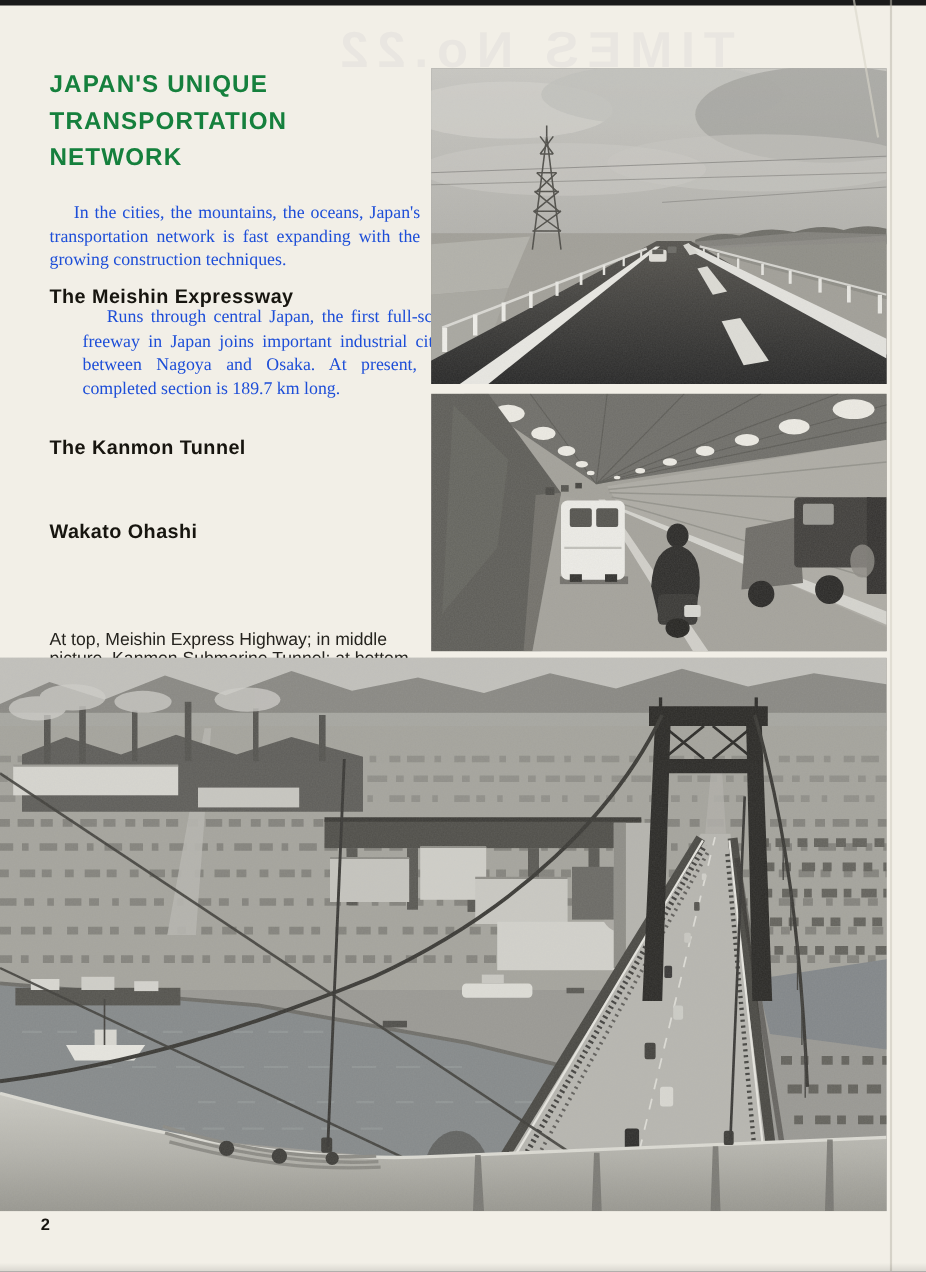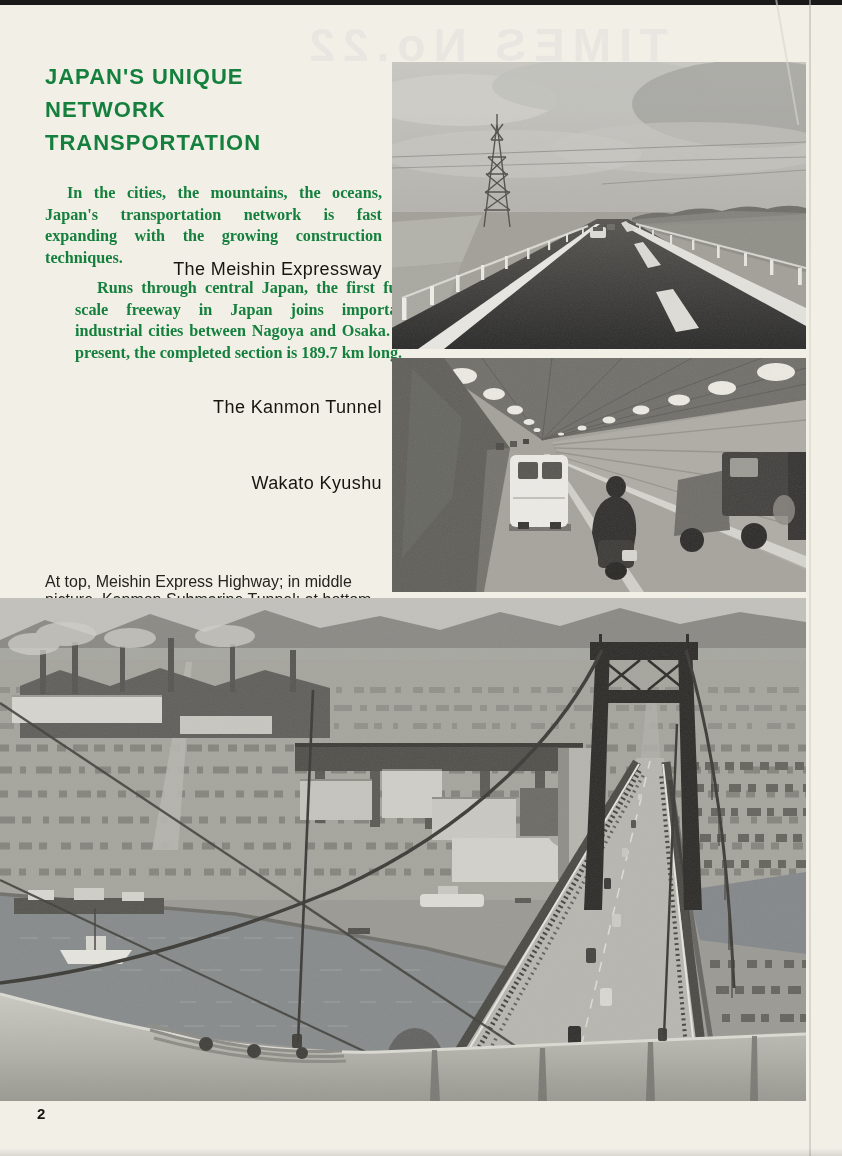--- a/index.html
+++ b/index.html
@@ -18,26 +18,26 @@
     transform:scaleX(-1);font-weight:bold;font-size:46px;letter-spacing:8px;
     color:rgba(70,70,110,0.05);white-space:nowrap;overflow:hidden;
   }
   .article-title{
     position:absolute;left:45px;top:60px;width:340px;
     font-weight:bold;font-size:22px;line-height:33px;letter-spacing:1px;color:#15803d;
   }
   .body-copy{
     position:absolute;left:45px;width:337px;
     font-family:"Liberation Serif", serif;font-size:16.2px;line-height:21.5px;
-    text-align:justify;color:#15803d;font-weight:bold;
+    text-align:justify;color:#1d4ed8;
   }
   .body-copy .indent{display:inline-block;width:22px;}
   .section-heading{
     position:absolute;left:45px;width:337px;
-    font-weight:normal;font-size:18px;letter-spacing:.4px;color:#17150f;text-align:right;
+    font-weight:bold;font-size:18px;letter-spacing:.4px;color:#17150f;
   }
   .photo-caption{
     position:absolute;left:45px;top:557px;width:334px;
     font-size:16px;line-height:18px;color:#25231e;
   }
   .photo{position:absolute;background:#9a9994;}
   .photo svg{display:block;}
   #photo-highway{left:392px;top:62px;width:414px;height:287px;}
   #photo-tunnel{left:392px;top:358px;width:414px;height:234px;}
   #photo-bridge{left:0;top:598px;width:806px;height:503px;}
@@ -48,32 +48,32 @@
 </head>
 <body>
 
 <div class="page">
 
   <div class="scan-bar-top"></div>
   <div class="ghost-text">TIMES  No.22</div>
 
   <div class="article-title">
     <div>JAPAN'S UNIQUE</div>
+    <div>TRANSPORTATION</div>
     <div>NETWORK</div>
-    <div>TRANSPORTATION</div>
   </div>
 
   <p class="body-copy" style="top:167px;"><span class="indent"></span><span>In the cities, the mountains, the oceans, Japan's transportation network is fast expanding with the growing construction techniques.</span></p>
 
   <h3 class="section-heading" style="top:241px;">The Meishin Expressway</h3>
   <p class="body-copy" style="top:262px;margin-left:30px;"><span class="indent"></span><span>Runs through central Japan, the first full-scale freeway in Japan joins important industrial cities between Nagoya and Osaka.  At present, the completed section is 189.7 km long.</span></p>
 
   <h3 class="section-heading" style="top:379px;">The Kanmon Tunnel</h3>
 
-  <h3 class="section-heading" style="top:455px;">Wakato Kyushu</h3>
+  <h3 class="section-heading" style="top:455px;">Wakato Ohashi</h3>
 
   <p class="photo-caption">At top, Meishin Express Highway; in middle picture, Kanmon Submarine Tunnel; at bottom, Wakato Bridge.</p>
 
   <div class="photo" id="photo-highway">
     <svg width="414" height="287" viewBox="0 0 414 287" aria-hidden="true">
       <defs>
         <linearGradient id="sky1" x1="0" y1="0" x2="0" y2="1">
           <stop offset="0" stop-color="#c8c7c2"></stop>
             <stop offset="1" stop-color="#b2b1ac"></stop>
         </linearGradient>

